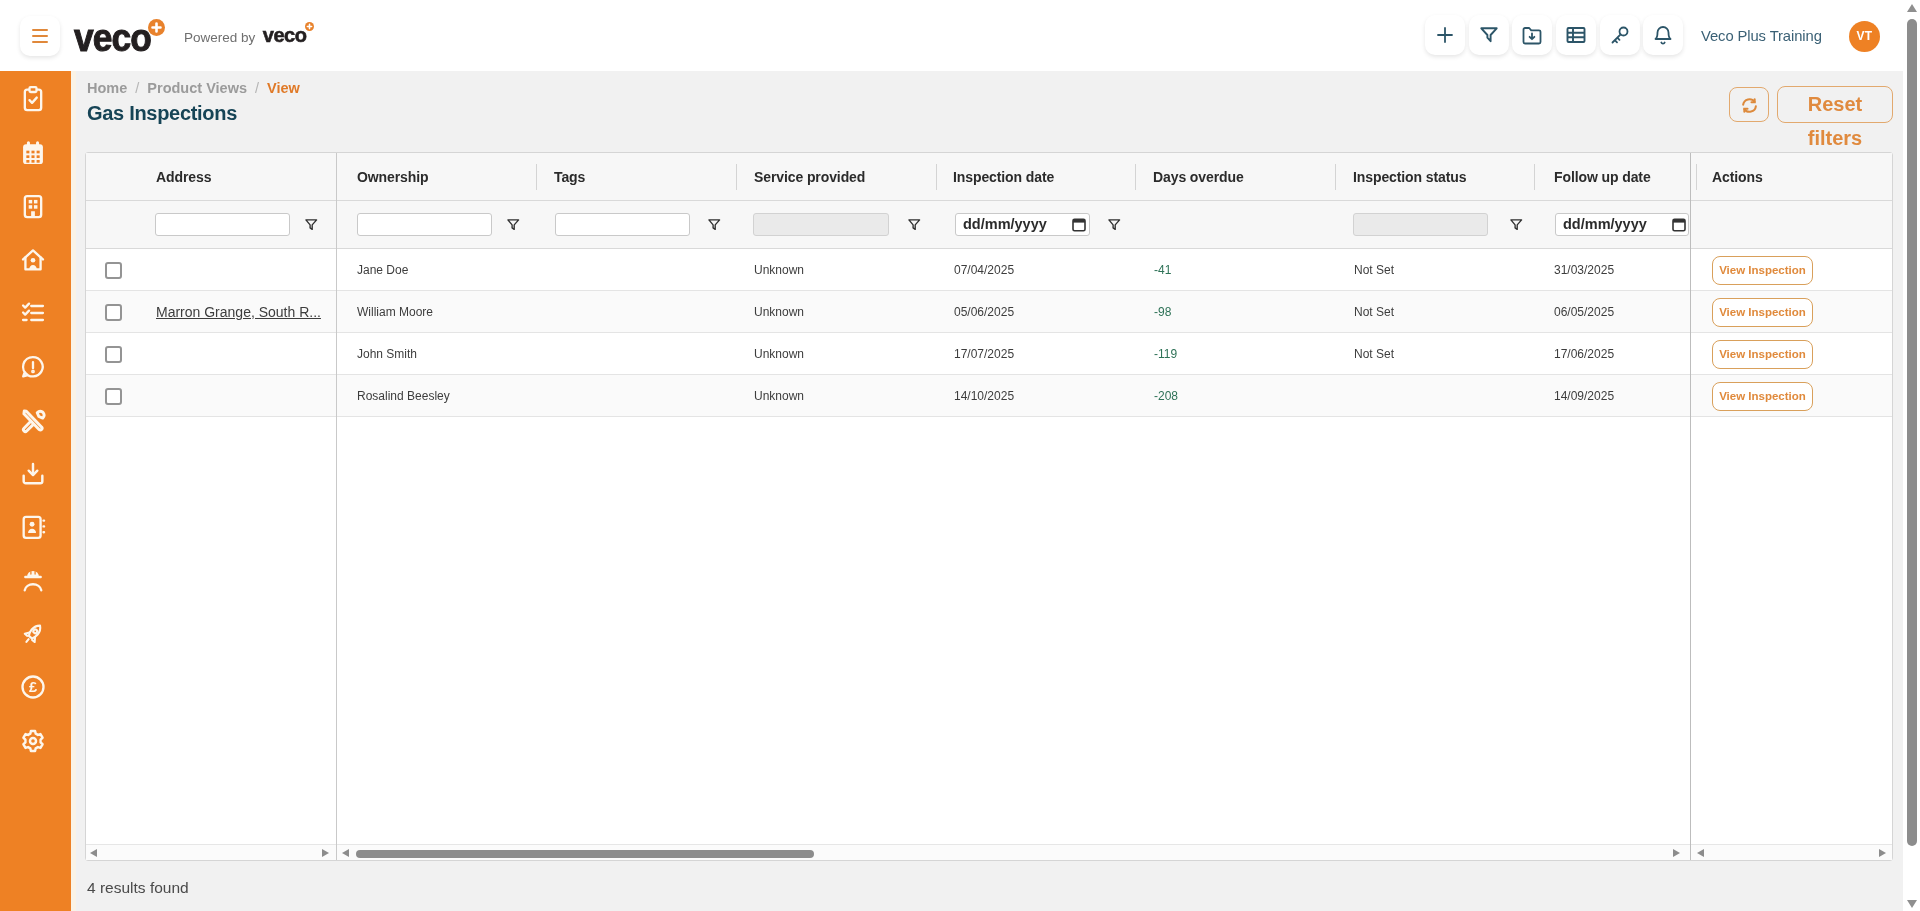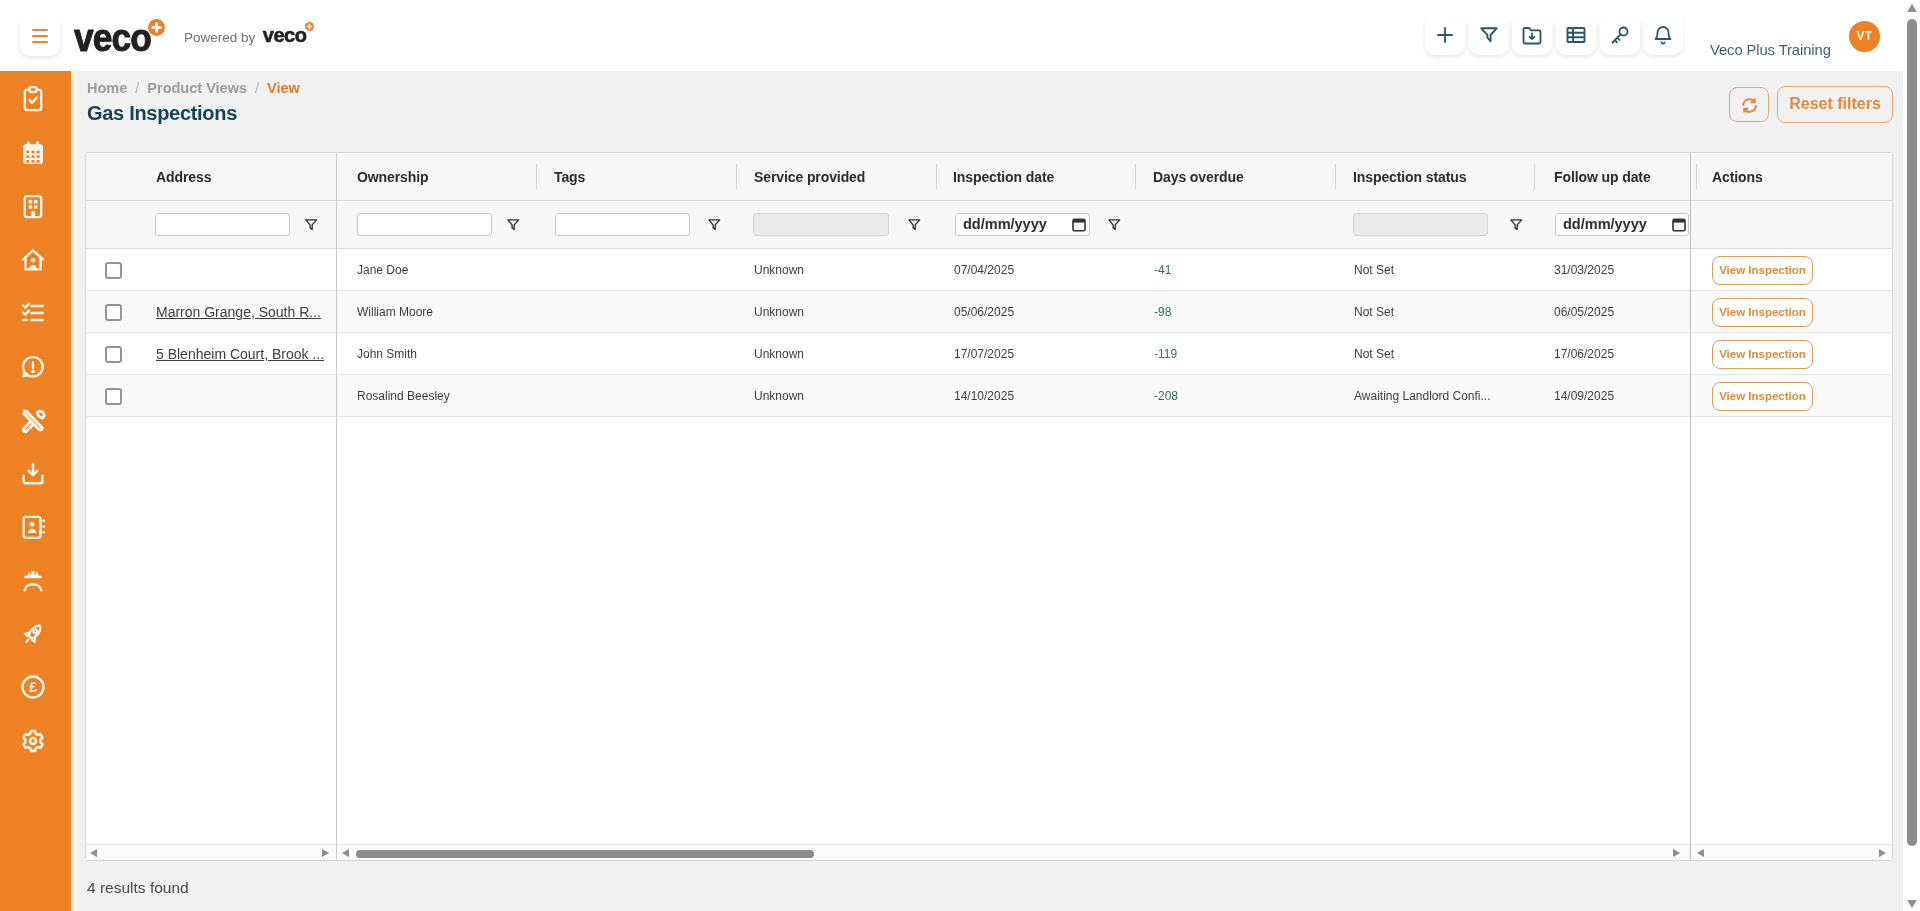--- a/index.html
+++ b/index.html
@@ -7,33 +7,33 @@
 #app { position:relative; width:1920px; height:911px; background:#f1f1f1; }
 
 #header { position:absolute; left:0; top:0; width:1920px; height:71px; background:#ffffff; }
 .hbtn { position:absolute; background:#fff; border-radius:10px; box-shadow:0 2px 4px rgba(0,0,0,.10); }
 #hamburger { left:20px; top:16px; width:40px; height:40px; }
 #hamburger .bar { position:absolute; left:12px; width:16px; height:2.4px; background:#e0883a; border-radius:2px; }
 #logo { position:absolute; left:74px; top:15px; width:100px; height:40px; }
 #powered { position:absolute; left:184px; top:24px; height:20px; color:#6f6f6f; font-size:13.5px; }
 .icbtn { position:absolute; top:15px; width:40px; height:40px; }
 .icbtn svg { position:absolute; left:8px; top:8px; }
-#vpt { position:absolute; left:1701px; top:42px; font-size:14.8px; color:#3a6075; letter-spacing:-.1px;margin-left:9px; }
+#vpt { position:absolute; left:1701px; top:28px; font-size:14.8px; color:#3a6075; letter-spacing:-.1px; }
 #avatar { position:absolute; left:1849px; top:21px; width:31px; height:31px; border-radius:50%; background:#ee8124; color:#fff; font-weight:bold; font-size:12px; text-align:center; line-height:31px; letter-spacing:.3px; }
 
 #sidebar { position:absolute; left:0; top:71px; width:71px; height:840px; background:#ee8124; }
 #sidestrip { position:absolute; left:71px; top:71px; width:5px; height:840px; background:#faf3e6; }
 .sic { position:absolute; left:19px; width:28px; height:28px; }
 
 #crumb { position:absolute; left:87px; top:80px; font-size:14.5px; font-weight:bold; color:#9b9b9b; }
 #crumb .sep { color:#b5b5b5; font-weight:normal; padding:0 8px; }
 #crumb .cur { color:#e07a28; }
 #title { position:absolute; left:87px; top:102px; font-size:20px; font-weight:bold; color:#164456; letter-spacing:-.3px; }
 #refreshbtn { position:absolute; left:1729px; top:87px; width:40px; height:35px; border:1px solid #e2a96e; border-radius:8px; }
-#resetbtn { position:absolute; left:1777px; top:86px; width:116px; height:37px; border:1.5px solid #e2a96e; border-radius:8px; color:#e08a3e; font-size:16px; font-weight:bold; text-align:center; line-height:34px; }
+#resetbtn { position:absolute; left:1777px; top:86px; width:116px; height:37px; border:1.5px solid #e2a96e; border-radius:8px; color:#e08a3e; font-size:20px; font-weight:bold; text-align:center; line-height:34px; }
 
 #grid { position:absolute; left:85px; top:152px; width:1808px; height:709px; background:#ffffff; border:1px solid #d5d5d5; border-radius:3px; }
 .hdrrow { position:absolute; left:0; top:0; width:1806px; height:48px; background:#f7f7f7; border-bottom:1px solid #d9d9d9; }
 .fltrow { position:absolute; left:0; top:48px; width:1806px; height:48px; background:#f7f7f7; border-bottom:1px solid #d9d9d9; }
 .hlabel { position:absolute; top:0; height:48px; line-height:48px; font-size:14px; font-weight:bold; color:#2b2b2b; letter-spacing:-.1px; }
 .hsep { position:absolute; top:11px; width:1px; height:26px; background:#d4d4d4; }
 .vdiv { position:absolute; top:0; width:1px; height:707px; z-index:6; }
 .row { position:absolute; left:0; width:1806px; height:42px; border-bottom:1px solid #e4e4e4; }
 .cell { position:absolute; top:0; height:42px; line-height:42px; font-size:12px; color:#3d3d3d; white-space:nowrap; }
 .green { color:#2e7257; }
@@ -310,36 +310,34 @@
       <div class="cell" style="left:271px">William Moore</div>
       <div class="cell" style="left:668px">Unknown</div>
       <div class="cell" style="left:868px">05/06/2025</div>
       <div class="cell green" style="left:1068px">-98</div>
       <div class="cell" style="left:1268px">Not Set</div>
       <div class="cell" style="left:1468px">06/05/2025</div>
       <div class="vibtn">View Inspection</div>
     </div>
     <div class="row" style="top:180px">
       <div class="cbx"></div>
-      <div class="cell addr" style="left:70px">5 Blenheim Court, Brook ...</div>
       <div class="cell" style="left:271px">John Smith</div>
       <div class="cell" style="left:668px">Unknown</div>
       <div class="cell" style="left:868px">17/07/2025</div>
       <div class="cell green" style="left:1068px">-119</div>
       <div class="cell" style="left:1268px">Not Set</div>
       <div class="cell" style="left:1468px">17/06/2025</div>
       <div class="vibtn">View Inspection</div>
     </div>
     <div class="row" style="top:222px;background:#fafafa">
       <div class="cbx"></div>
       <div class="cell" style="left:271px">Rosalind Beesley</div>
       <div class="cell" style="left:668px">Unknown</div>
       <div class="cell" style="left:868px">14/10/2025</div>
       <div class="cell green" style="left:1068px">-208</div>
-      <div class="cell" style="left:1268px">Awaiting Landlord Confi...</div>
       <div class="cell" style="left:1468px">14/09/2025</div>
       <div class="vibtn">View Inspection</div>
     </div>
 
     <div class="vdiv" style="left:250px;background:#c9c9c9"></div>
     <div class="vdiv" style="left:1604px;background:#bdbdbd"></div>
 
     <div id="hscroll">
       <div class="tri" style="left:4px;top:4px;border-top:4.5px solid transparent;border-bottom:4.5px solid transparent;border-right:7px solid #8c8c8c;"></div>
       <div class="tri" style="left:236px;top:4px;border-top:4.5px solid transparent;border-bottom:4.5px solid transparent;border-left:7px solid #8c8c8c;"></div>

